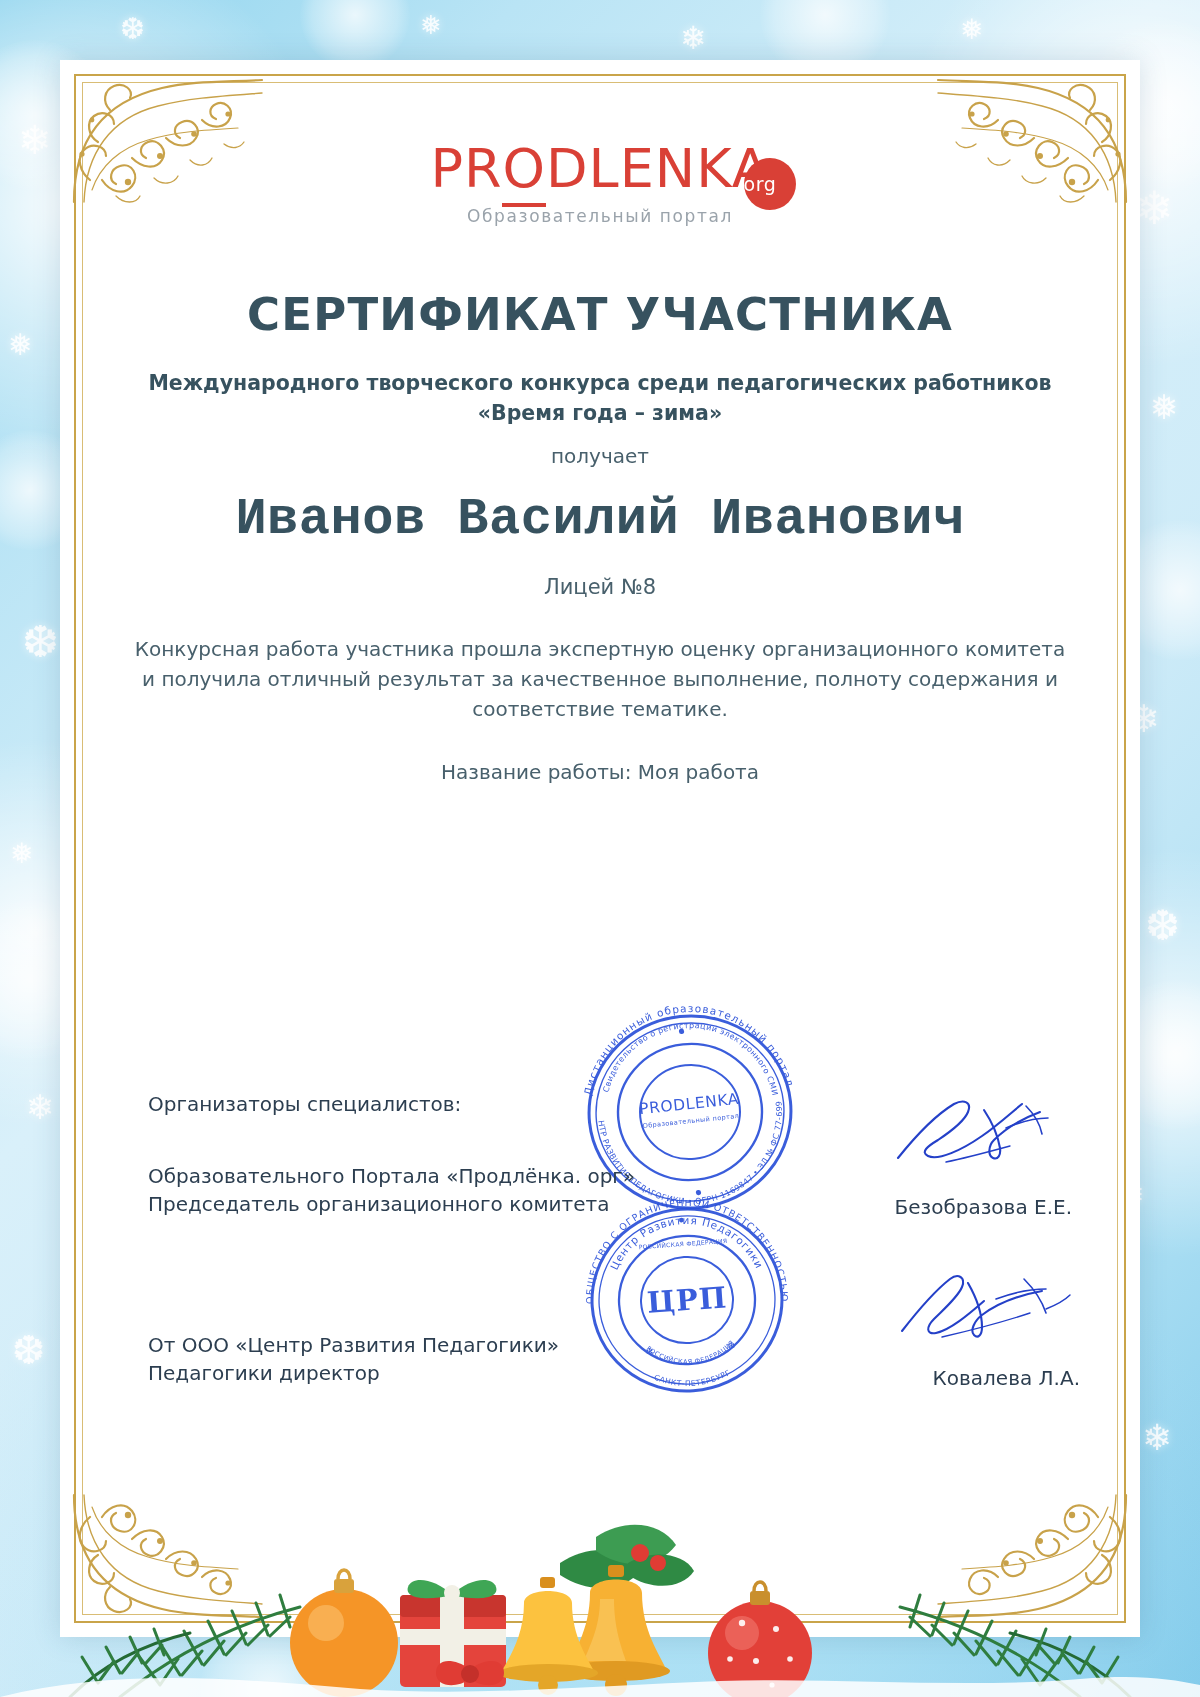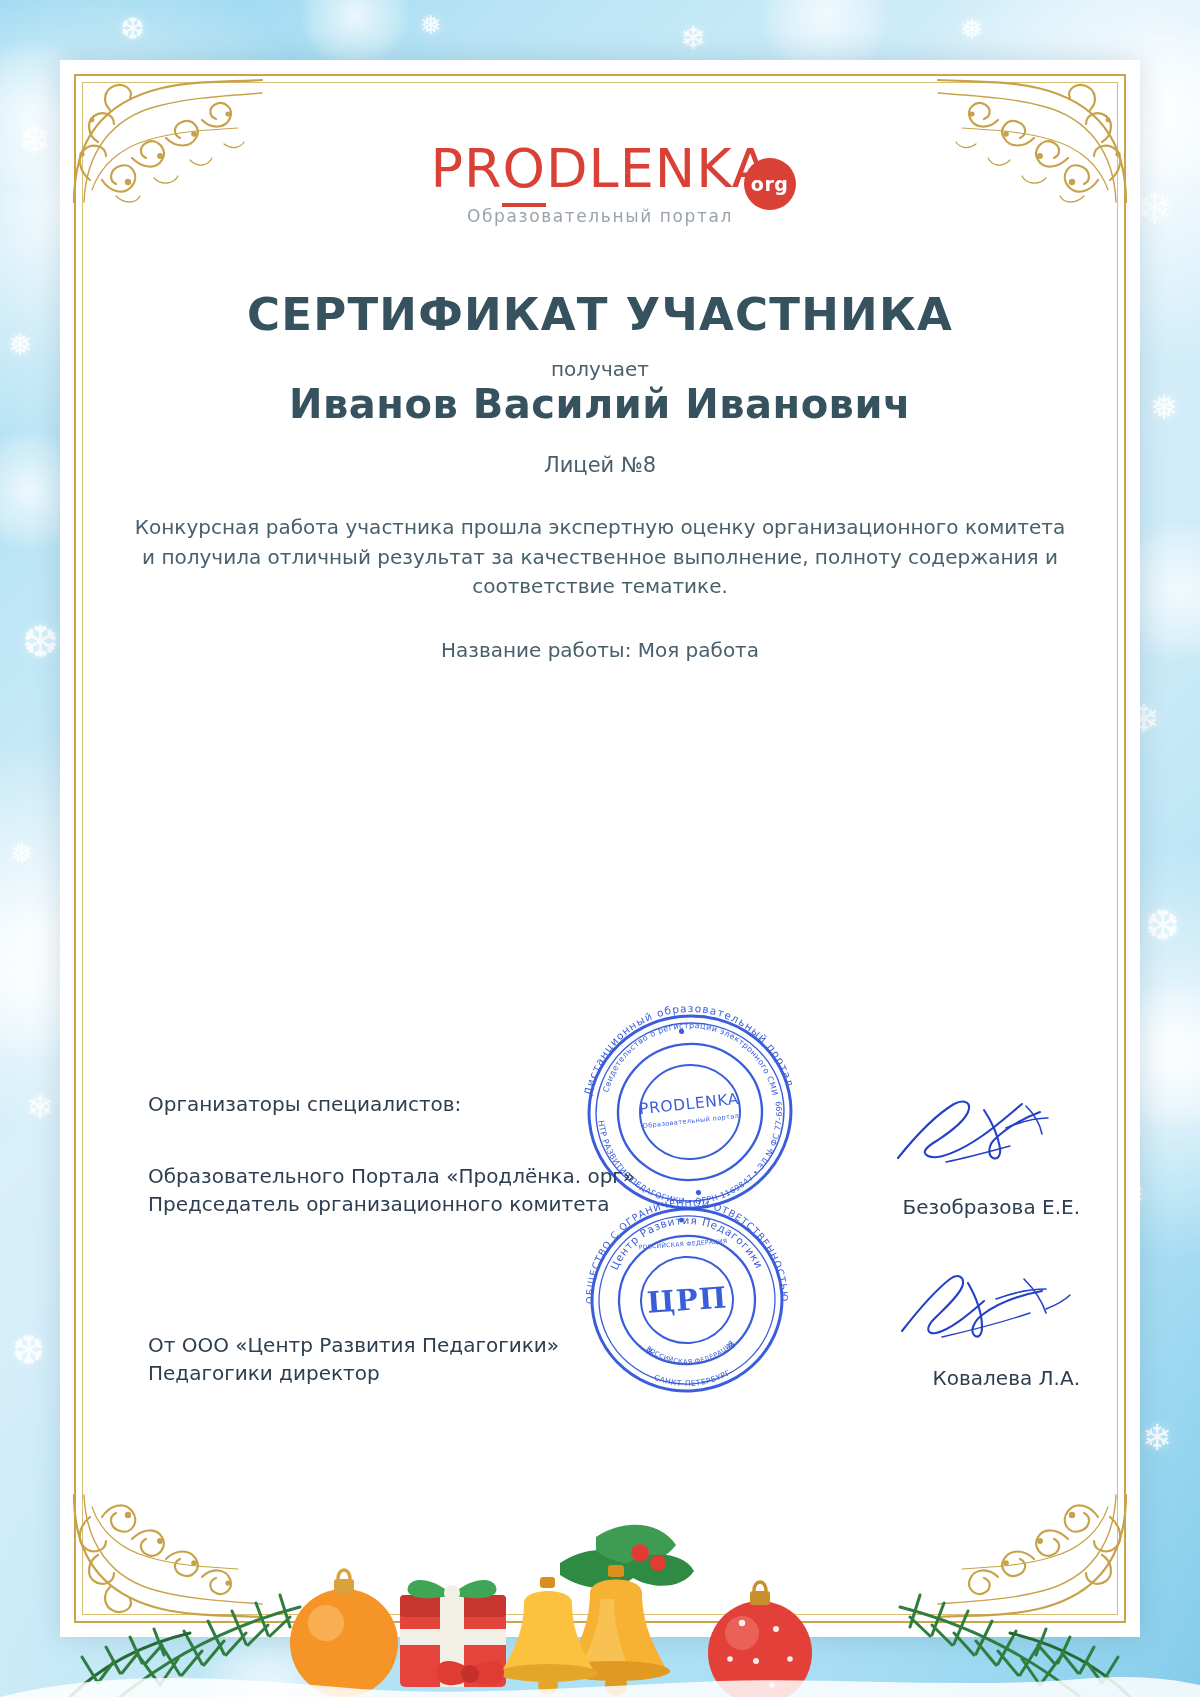--- a/index.html
+++ b/index.html
@@ -117,23 +117,22 @@
     position: absolute;
     right: -26px;
     bottom: -14px;
     width: 52px;
     height: 52px;
     border-radius: 50%;
     background: #d94036;
     color: #fff;
     font-size: 19px;
     line-height: 52px;
-    text-align: center;
+    text-align: left;
     letter-spacing: 0.5px;
-    font-weight: bold;
   }
   .logo-sub {
     margin-top: 10px;
     font-size: 17px;
     color: #9aa3ab;
     letter-spacing: 1.6px;
   }
 
   
   .cert-title {
@@ -152,24 +151,26 @@
     color: #37525f;
   }
 
   .awarded-label {
     margin-top: 16px;
     font-size: 20px;
     color: #48606c;
   }
 
   .recipient-name {
-    font-size: 40px;
+    margin-top: 22px;
+    font-size: 52px;
     font-weight: bold;
     color: #37525f;
     letter-spacing: 0.5px;
+    font-family: Liberation Mono, monospace;
   }
 
   .recipient-org {
     margin-top: 26px;
     font-size: 21px;
     color: #48606c;
   }
 
   .body-par {
     margin-top: 36px;
@@ -213,21 +214,21 @@
     max-width: 560px;
   }
   .sig-name {
     position: absolute;
     right: 0;
     bottom: -2px;
     font-size: 20px;
     color: #2c3e50;
     white-space: nowrap;
   }
-  .sig-name-1 { right: 0; bottom: 0; }
+  .sig-name-1 { right: 8px; bottom: 0; }
 
   
   .signature {
     position: absolute;
     width: 180px;
     height: 82px;
     color: #2440c8;
     pointer-events: none;
   }
   .signature svg { width: 100%; height: 100%; display: block; }
@@ -380,20 +381,24 @@
     
     <div class="logo-wrap">
       <div class="logo-word"><span>PR</span><span class="u-o">O</span><span>DLENKA</span></div>
       <div class="org-badge">org</div>
     </div>
     <div class="logo-sub">Образовательный портал</div>
 
     
     <h1 class="cert-title">СЕРТИФИКАТ УЧАСТНИКА</h1>
 
+    <div class="cert-subtitle">
+      <div>Международного творческого конкурса среди педагогических работников</div>
+      <div>«Время года – зима»</div>
+    </div>
 
     <div class="awarded-label">получает</div>
 
     <div class="recipient-name">Иванов Василий Иванович</div>
 
     <div class="recipient-org">Лицей №8</div>
 
     <p class="body-par">Конкурсная работа участника прошла экспертную оценку организационного комитета и получила отличный результат за качественное выполнение, полноту содержания и соответствие тематике.</p>
 
 

